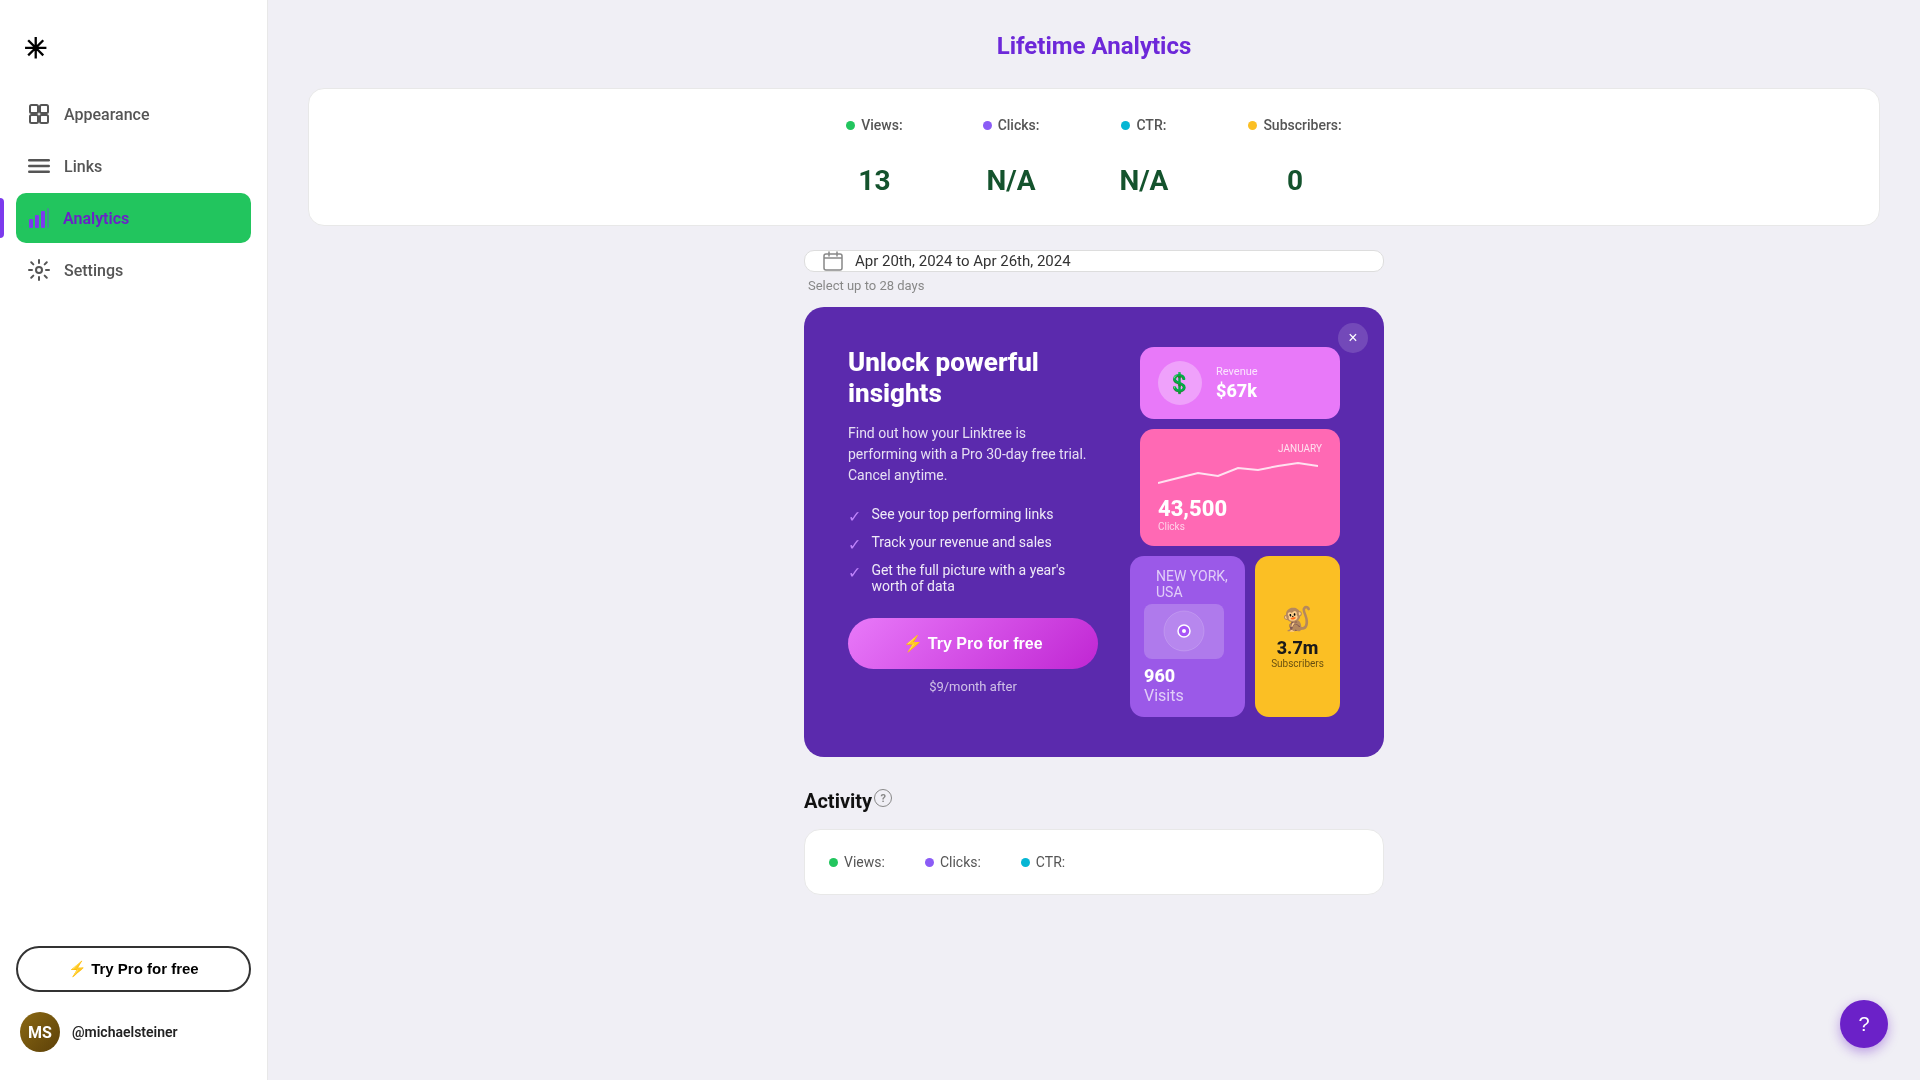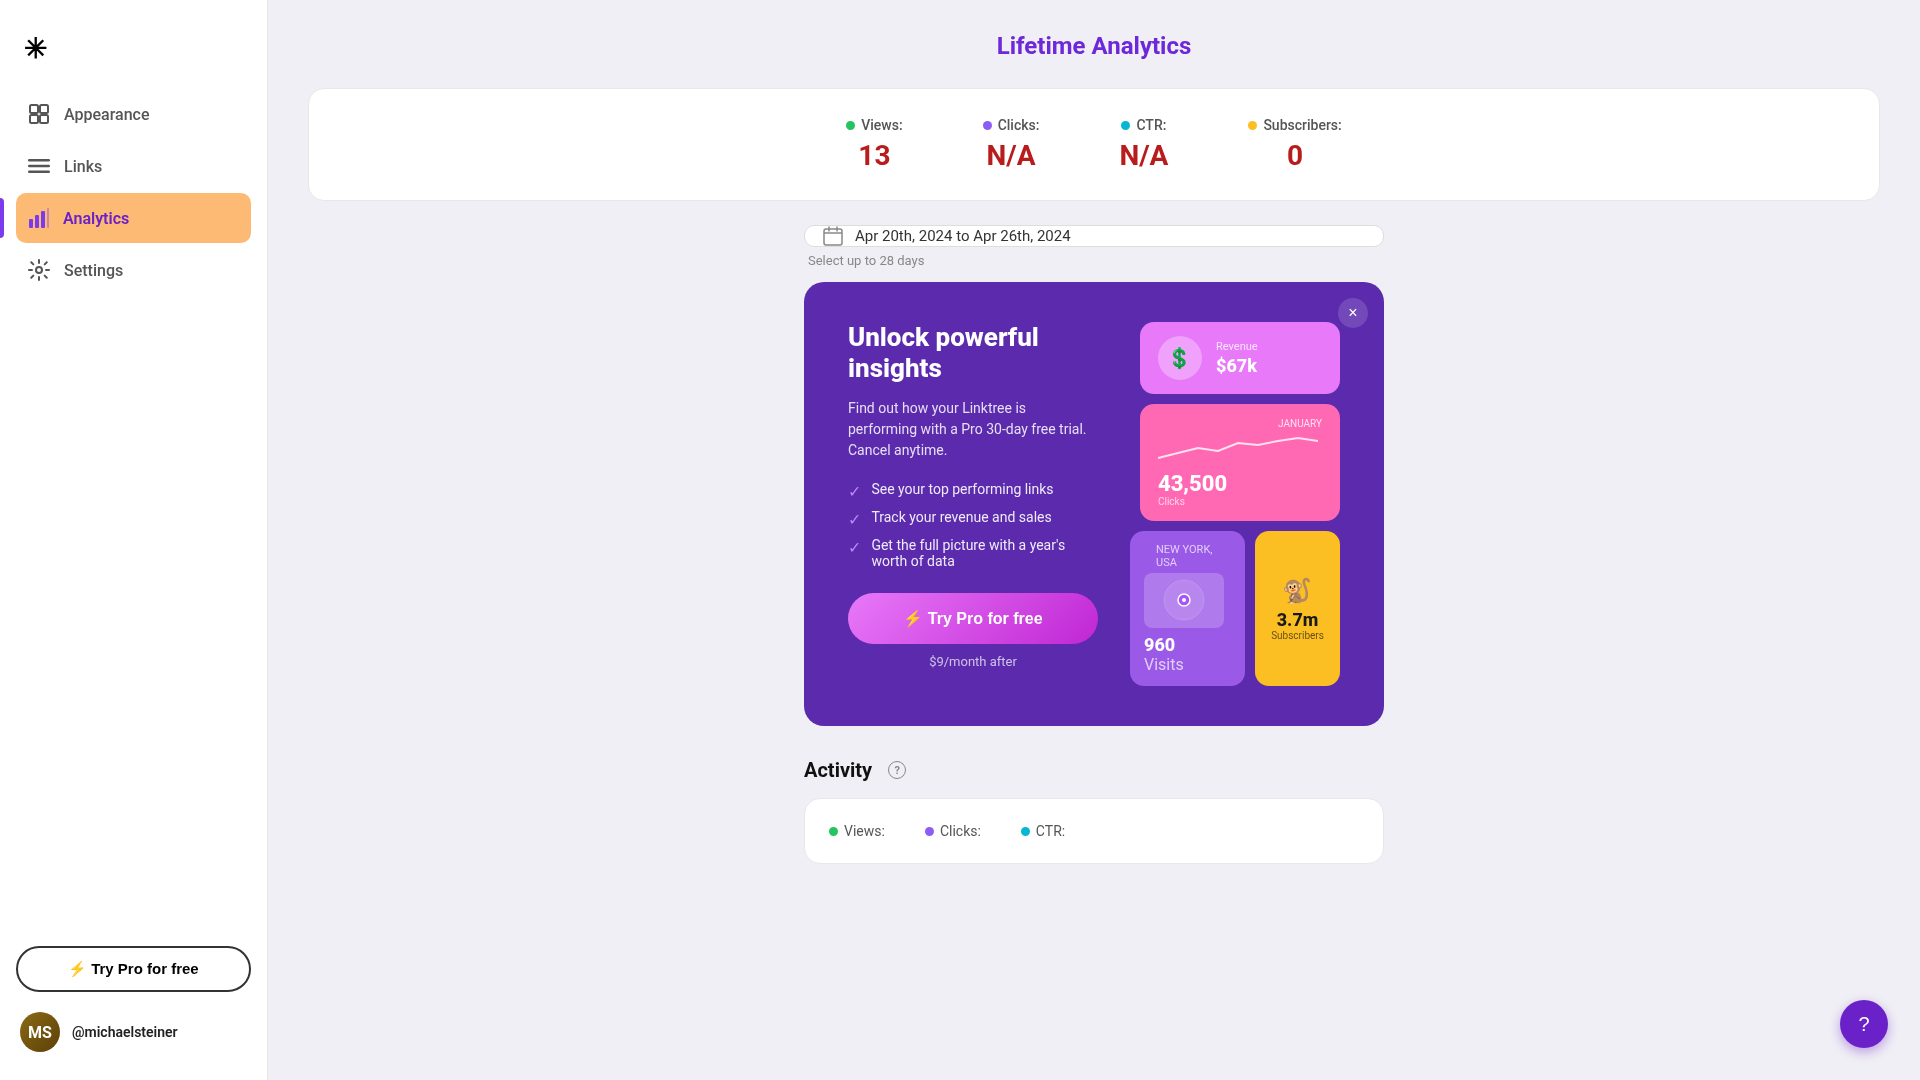--- a/index.html
+++ b/index.html
@@ -40,21 +40,21 @@
       padding: 14px 12px;
       border-radius: 10px;
       cursor: pointer;
       color: #555;
       font-size: 16px;
       font-weight: 500;
       margin-bottom: 2px;
       position: relative;
     }
     .nav-item.active {
-      background: #fdba74;
+      background: #22c55e;
       color: #6b21c8;
       font-weight: 600;
       gap: 13px;
     }
     .nav-item.active::before {
       content: '';
       position: absolute;
       left: -16px;
       top: 50%;
       transform: translateY(-50%);
@@ -159,21 +159,22 @@
       font-weight: 500;
     }
     .stat-dot {
       width: 9px;
       height: 9px;
       border-radius: 50%;
     }
     .stat-value {
       font-size: 28px;
       font-weight: 700;
-      color: #b91c1c;
+      color: #14532d;
+      margin-top: 25px;
     }
 
     
     .date-range-container {
       max-width: 580px;
       margin: 0 auto 8px auto;
     }
     .date-range-input {
       display: flex;
       align-items: center;
@@ -405,22 +406,21 @@
       color: rgba(0,0,0,0.6);
     }
 
     
     .activity-section {
       max-width: 580px;
       margin: 0 auto;
     }
     .activity-title {
       display: flex;
-      align-items: center;
-      gap: 16px;
+      gap: 2px;
       font-size: 20px;
       font-weight: 700;
       color: #111;
       margin-bottom: 16px;
     }
     .activity-card {
       background: white;
       border-radius: 16px;
       padding: 24px;
       border: 1px solid #e8e8e8;
@@ -621,21 +621,21 @@
         <svg class="mini-chart" viewBox="0 0 160 30" fill="none">
           <polyline points="0,25 20,20 40,15 60,18 80,10 100,12 120,8 140,5 160,8" stroke="white" stroke-width="2" fill="none" opacity="0.8"></polyline>
         </svg>
         <div class="illus-clicks-value">43,500</div>
         <div class="illus-clicks-sub">Clicks</div>
       </div>
 
       <div class="illus-bottom-row">
 
         <div class="illus-visits-card">
-          <div style="font-size:11px; color:rgba(255,255,255,0.7); margin-bottom:4px;padding-left:12px;">NEW YORK, USA</div>
+          <div style="font-size:14px; color:rgba(255,255,255,0.7); margin-bottom:4px;padding-left:12px;">NEW YORK, USA</div>
           <div class="illus-visits-map">
 
             <svg width="70" height="45" viewBox="0 0 70 45" fill="none">
               <circle cx="35" cy="22" r="20" fill="rgba(255,255,255,0.1)" stroke="rgba(255,255,255,0.3)" stroke-width="0.5"></circle>
               <circle cx="35" cy="22" r="6" fill="#a855f7" stroke="white" stroke-width="1.5"></circle>
               <circle cx="35" cy="22" r="2" fill="white"></circle>
             </svg>
           </div>
           <div class="illus-visits-value">960</div>
           <div class="illus-visits-label">Visits</div>

